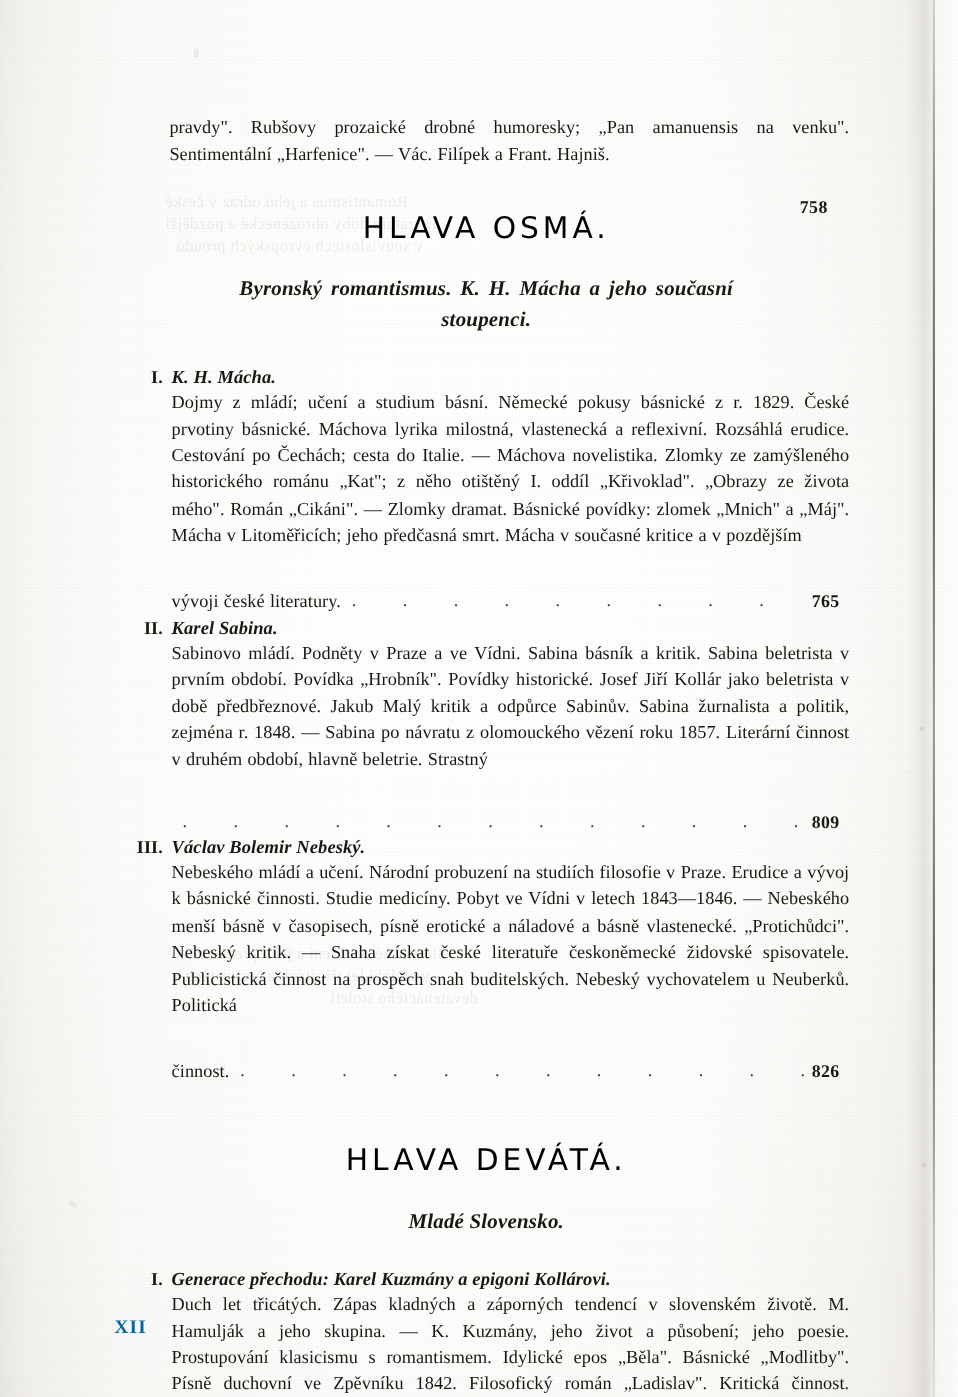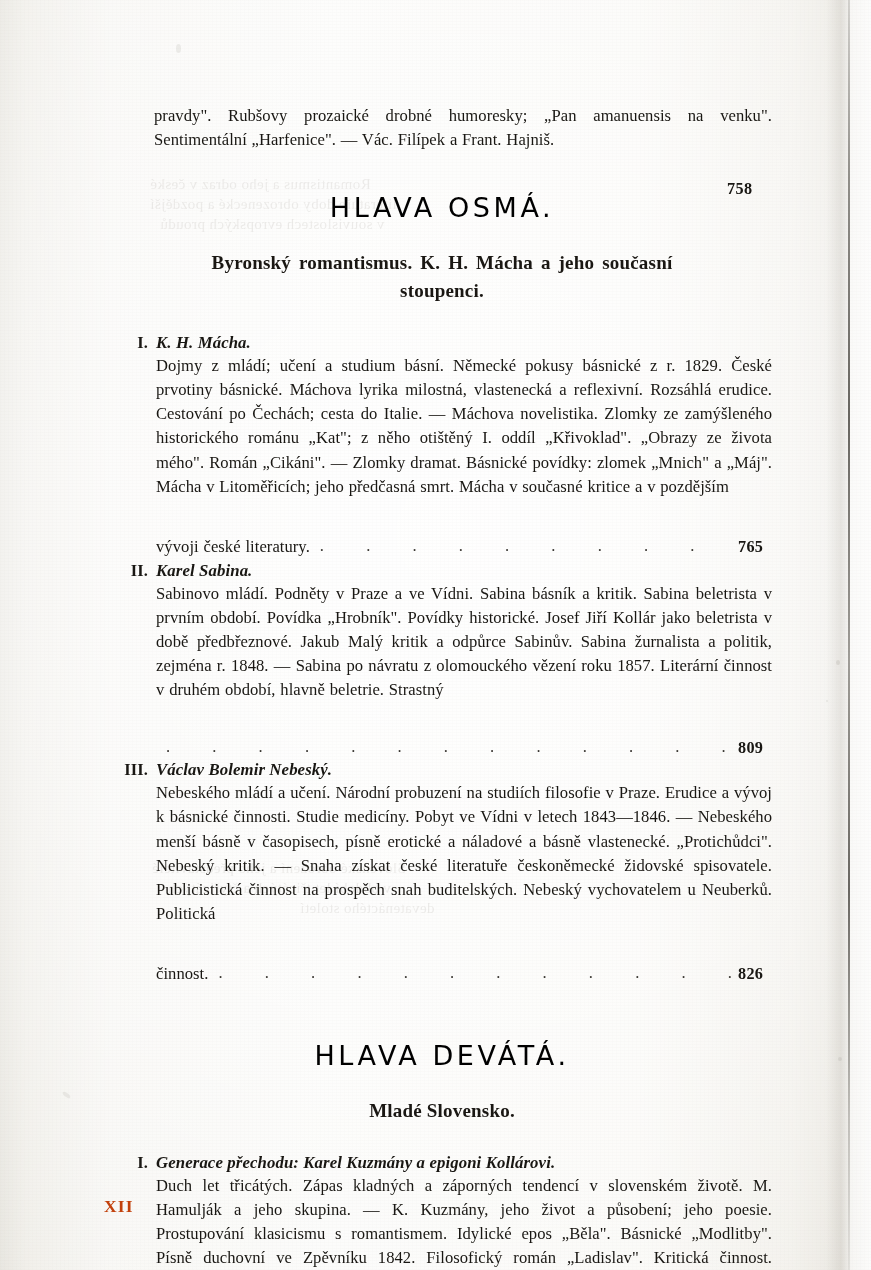--- a/index.html
+++ b/index.html
@@ -111,20 +111,21 @@
     text-align: center;
     font-family: "DejaVu Sans", "Liberation Sans", sans-serif;
     font-weight: 400;
     font-size: 27px;
     letter-spacing: 3.6px;
     color: #000000;
     margin: 0;
   }
   .chapter-sub {
     text-align: center;
+    font-style: italic;
     font-weight: 700;
     font-size: 19px;
     line-height: 28px;
     letter-spacing: .2px;
     margin: 0;
     color: #1a1713;
   }
   .chapter-sub .swide { word-spacing: 3px; }
 
   
@@ -195,21 +196,21 @@
   .spacer-xl { height: 54px; }
 
   
   .folio {
     position: absolute;
     left: 104px;
     top: 1196px;
     font-weight: 700;
     font-size: 17.5px;
     letter-spacing: 1.1px;
-    color: #c2410c;
+    color: #0369a1;
   }
 </style>
 </head>
 <body>
 
 <div class="page">
 
   <div class="paper-tone"></div>
   <div class="paper-grain"></div>
 

